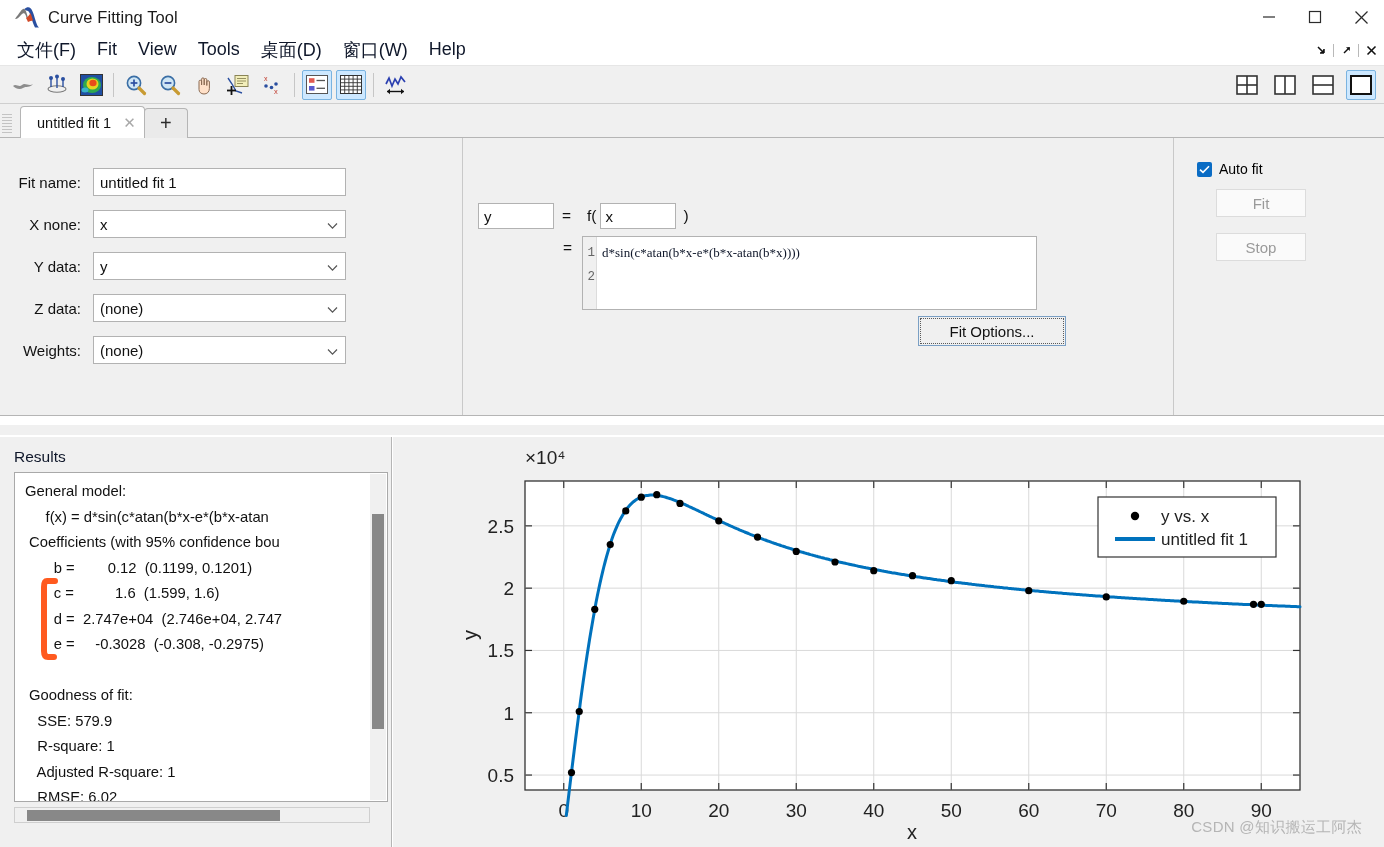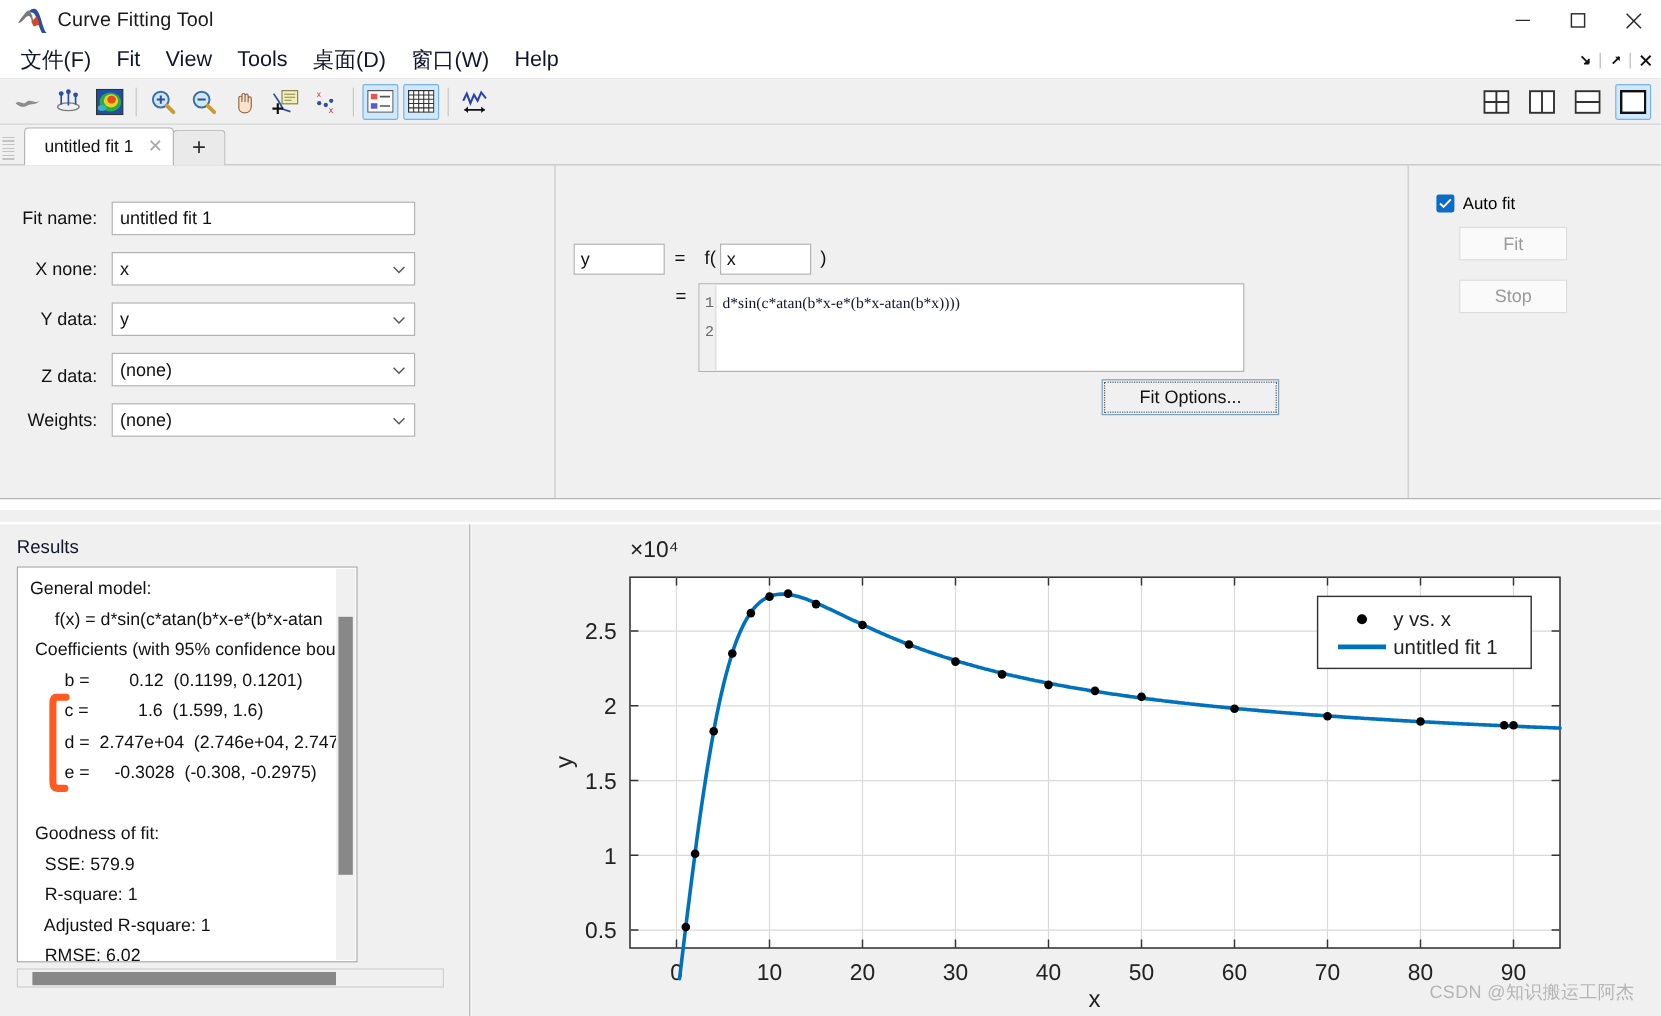--- a/index.html
+++ b/index.html
@@ -147,21 +147,21 @@
     font-size:15px; color:#9a9a9a;
   }
 
   
   #results {
     position:absolute; left:0; top:437px; width:392px; height:410px;
     background:#f0f0f0; border-right:1px solid #b5b5b5;
   }
   #results-title { position:absolute; left:14px; top:11px; font-size:15.5px; color:#0f172a; }
   #results-box {
-    position:absolute; left:14px; top:35px; width:284px; height:330px;
+    position:absolute; left:14px; top:35px; width:374px; height:330px;
     background:#fff; border:1px solid #a9a9a9; overflow:hidden;padding-left:29px;
   }
   #results-text {
     position:absolute; left:10px; top:6px; width:330px;
     font-size:14.8px; color:#111; line-height:25.5px; white-space:pre;
   }
   #res-vscroll {
     position:absolute; right:1px; top:1px; width:16px; bottom:1px; background:#f0f0f0;
   }
   #res-vthumb {
@@ -416,21 +416,21 @@
       <div class="flabel">Y data:</div>
       <div class="fsel">
         <span>y</span>
         <span class="chev">
           <svg width="11" height="7" viewBox="0 0 11 7">
               <path d="M1 1 L5.5 5.6 L10 1" stroke="#555" stroke-width="1.2" fill="none"></path>
             </svg>
         </span>
       </div>
     </div>
-    <div class="frow" style="left:0; top:156px;align-items:flex-end;">
+    <div class="frow" style="left:0; top:156px;">
       <div class="flabel">Z data:</div>
       <div class="fsel">
         <span>(none)</span>
         <span class="chev">
           <svg width="11" height="7" viewBox="0 0 11 7">
               <path d="M1 1 L5.5 5.6 L10 1" stroke="#555" stroke-width="1.2" fill="none"></path>
             </svg>
         </span>
       </div>
     </div>

